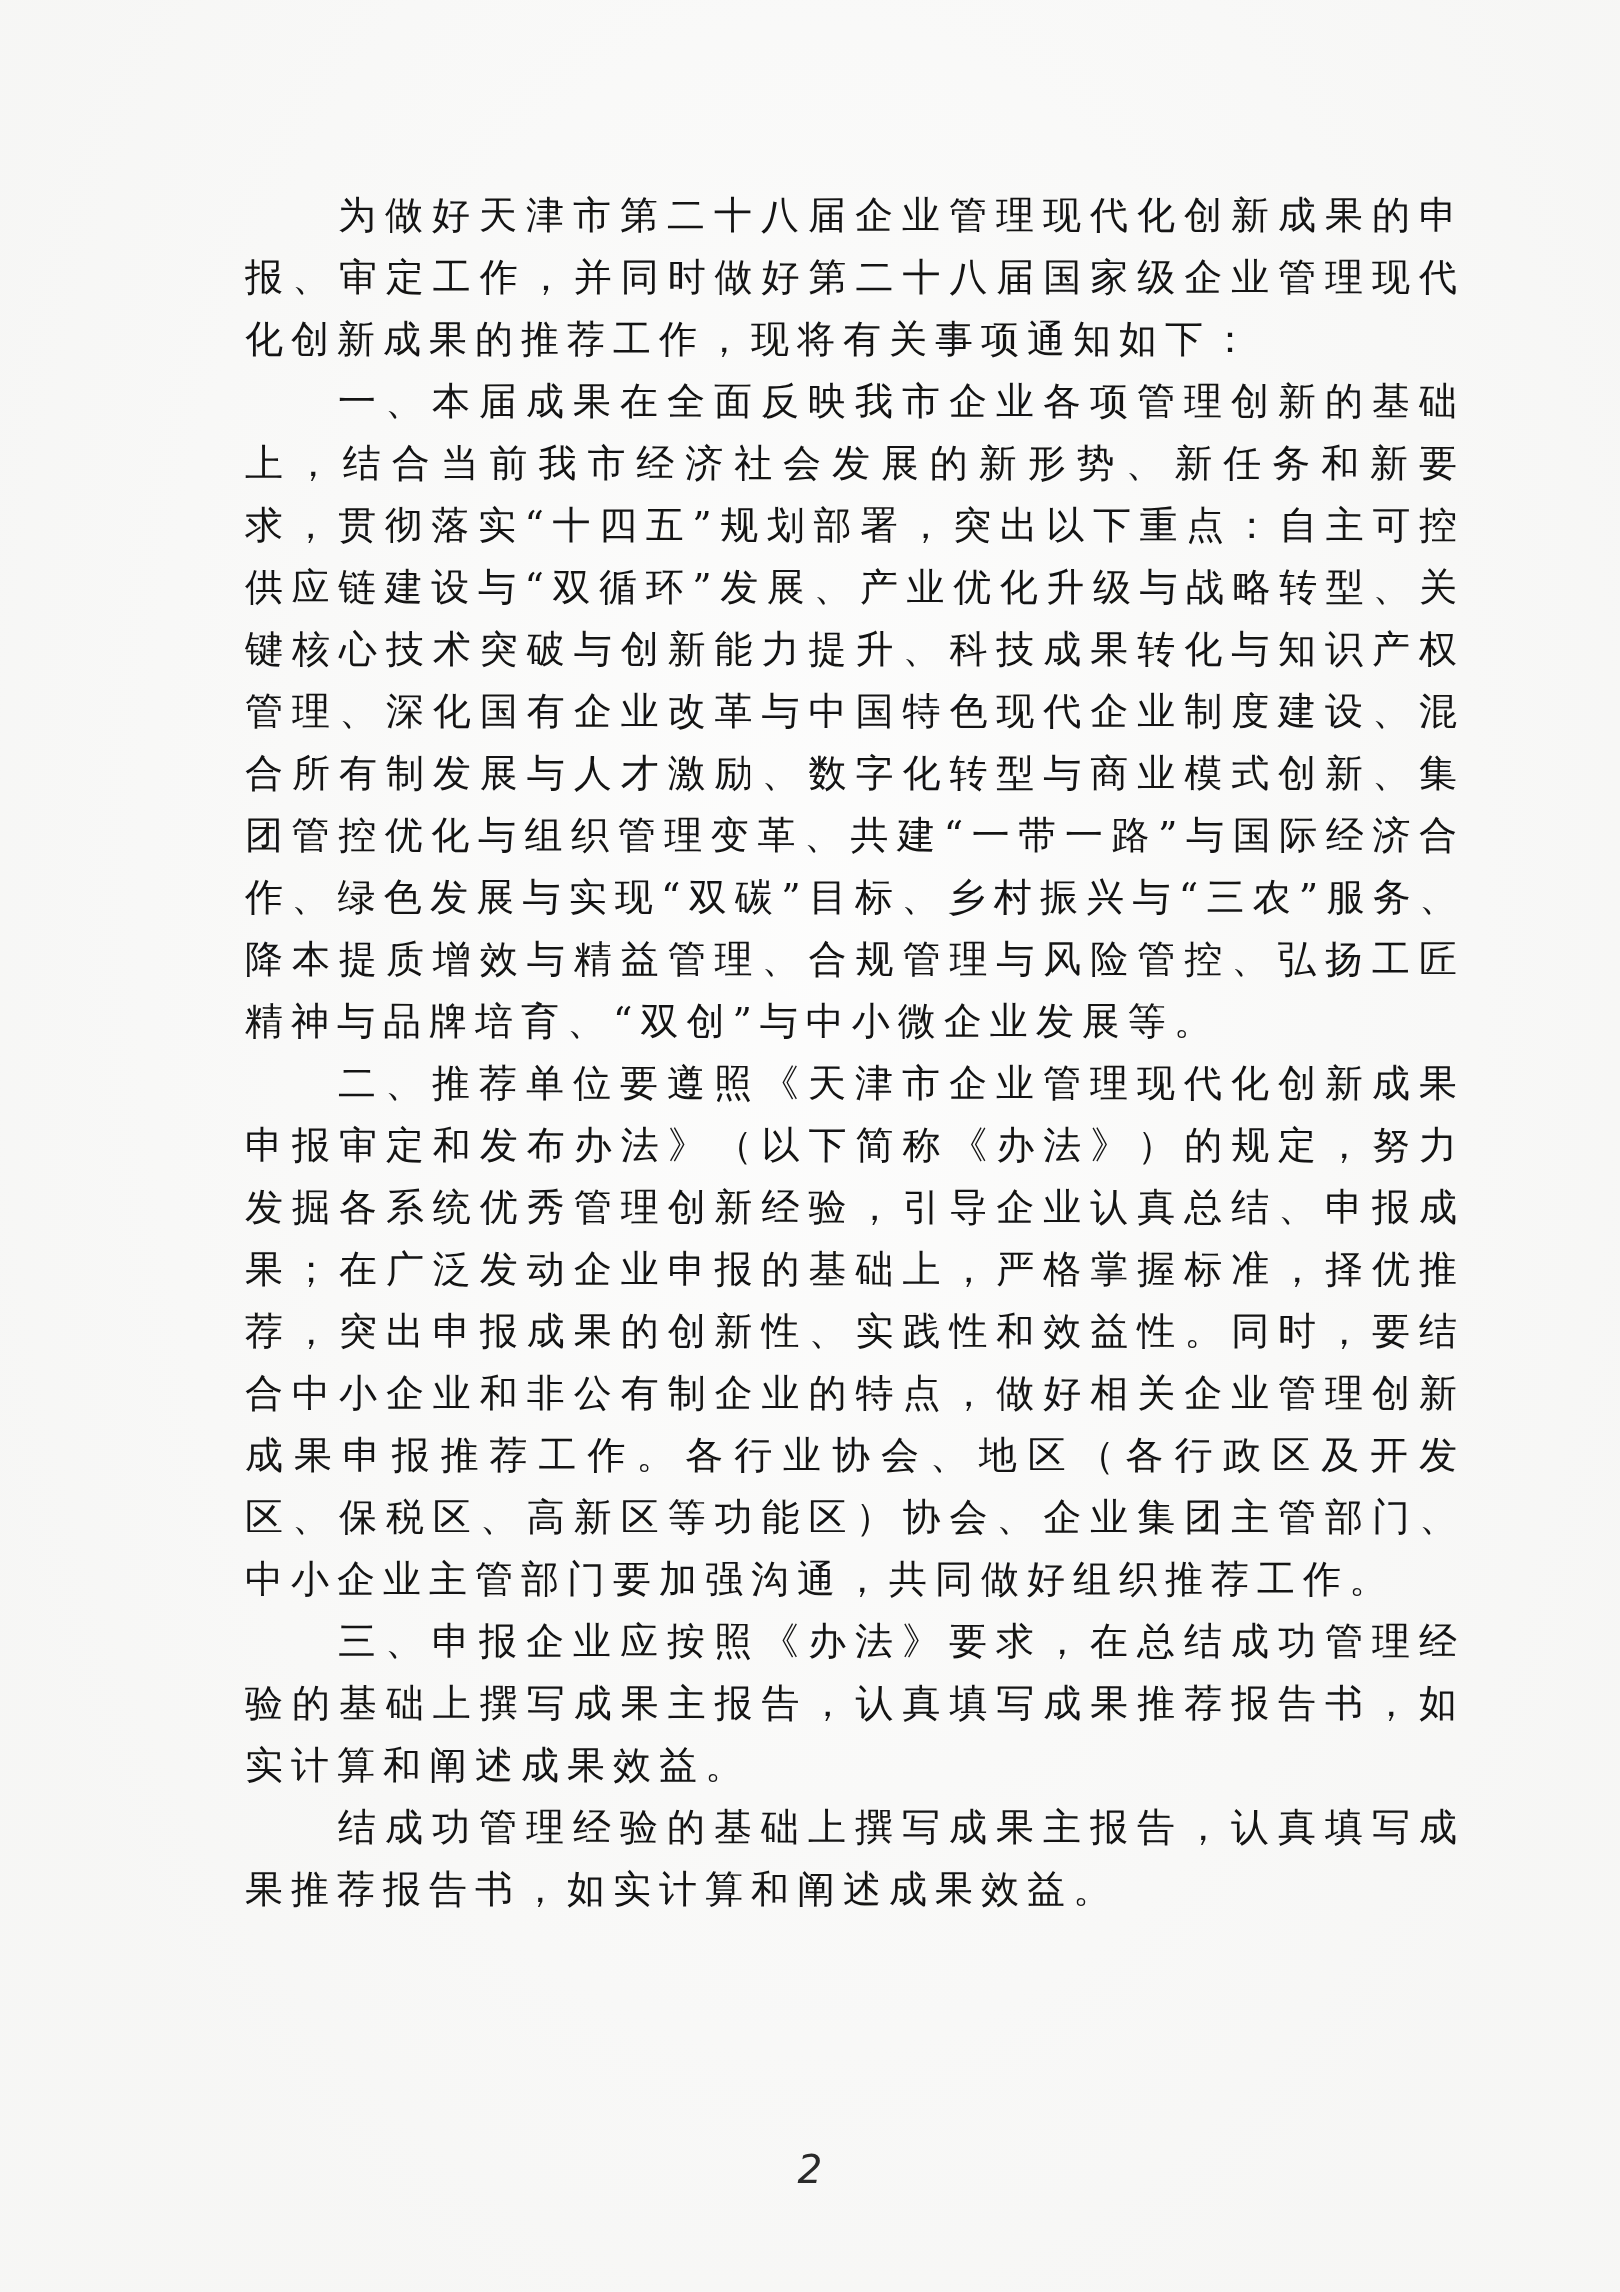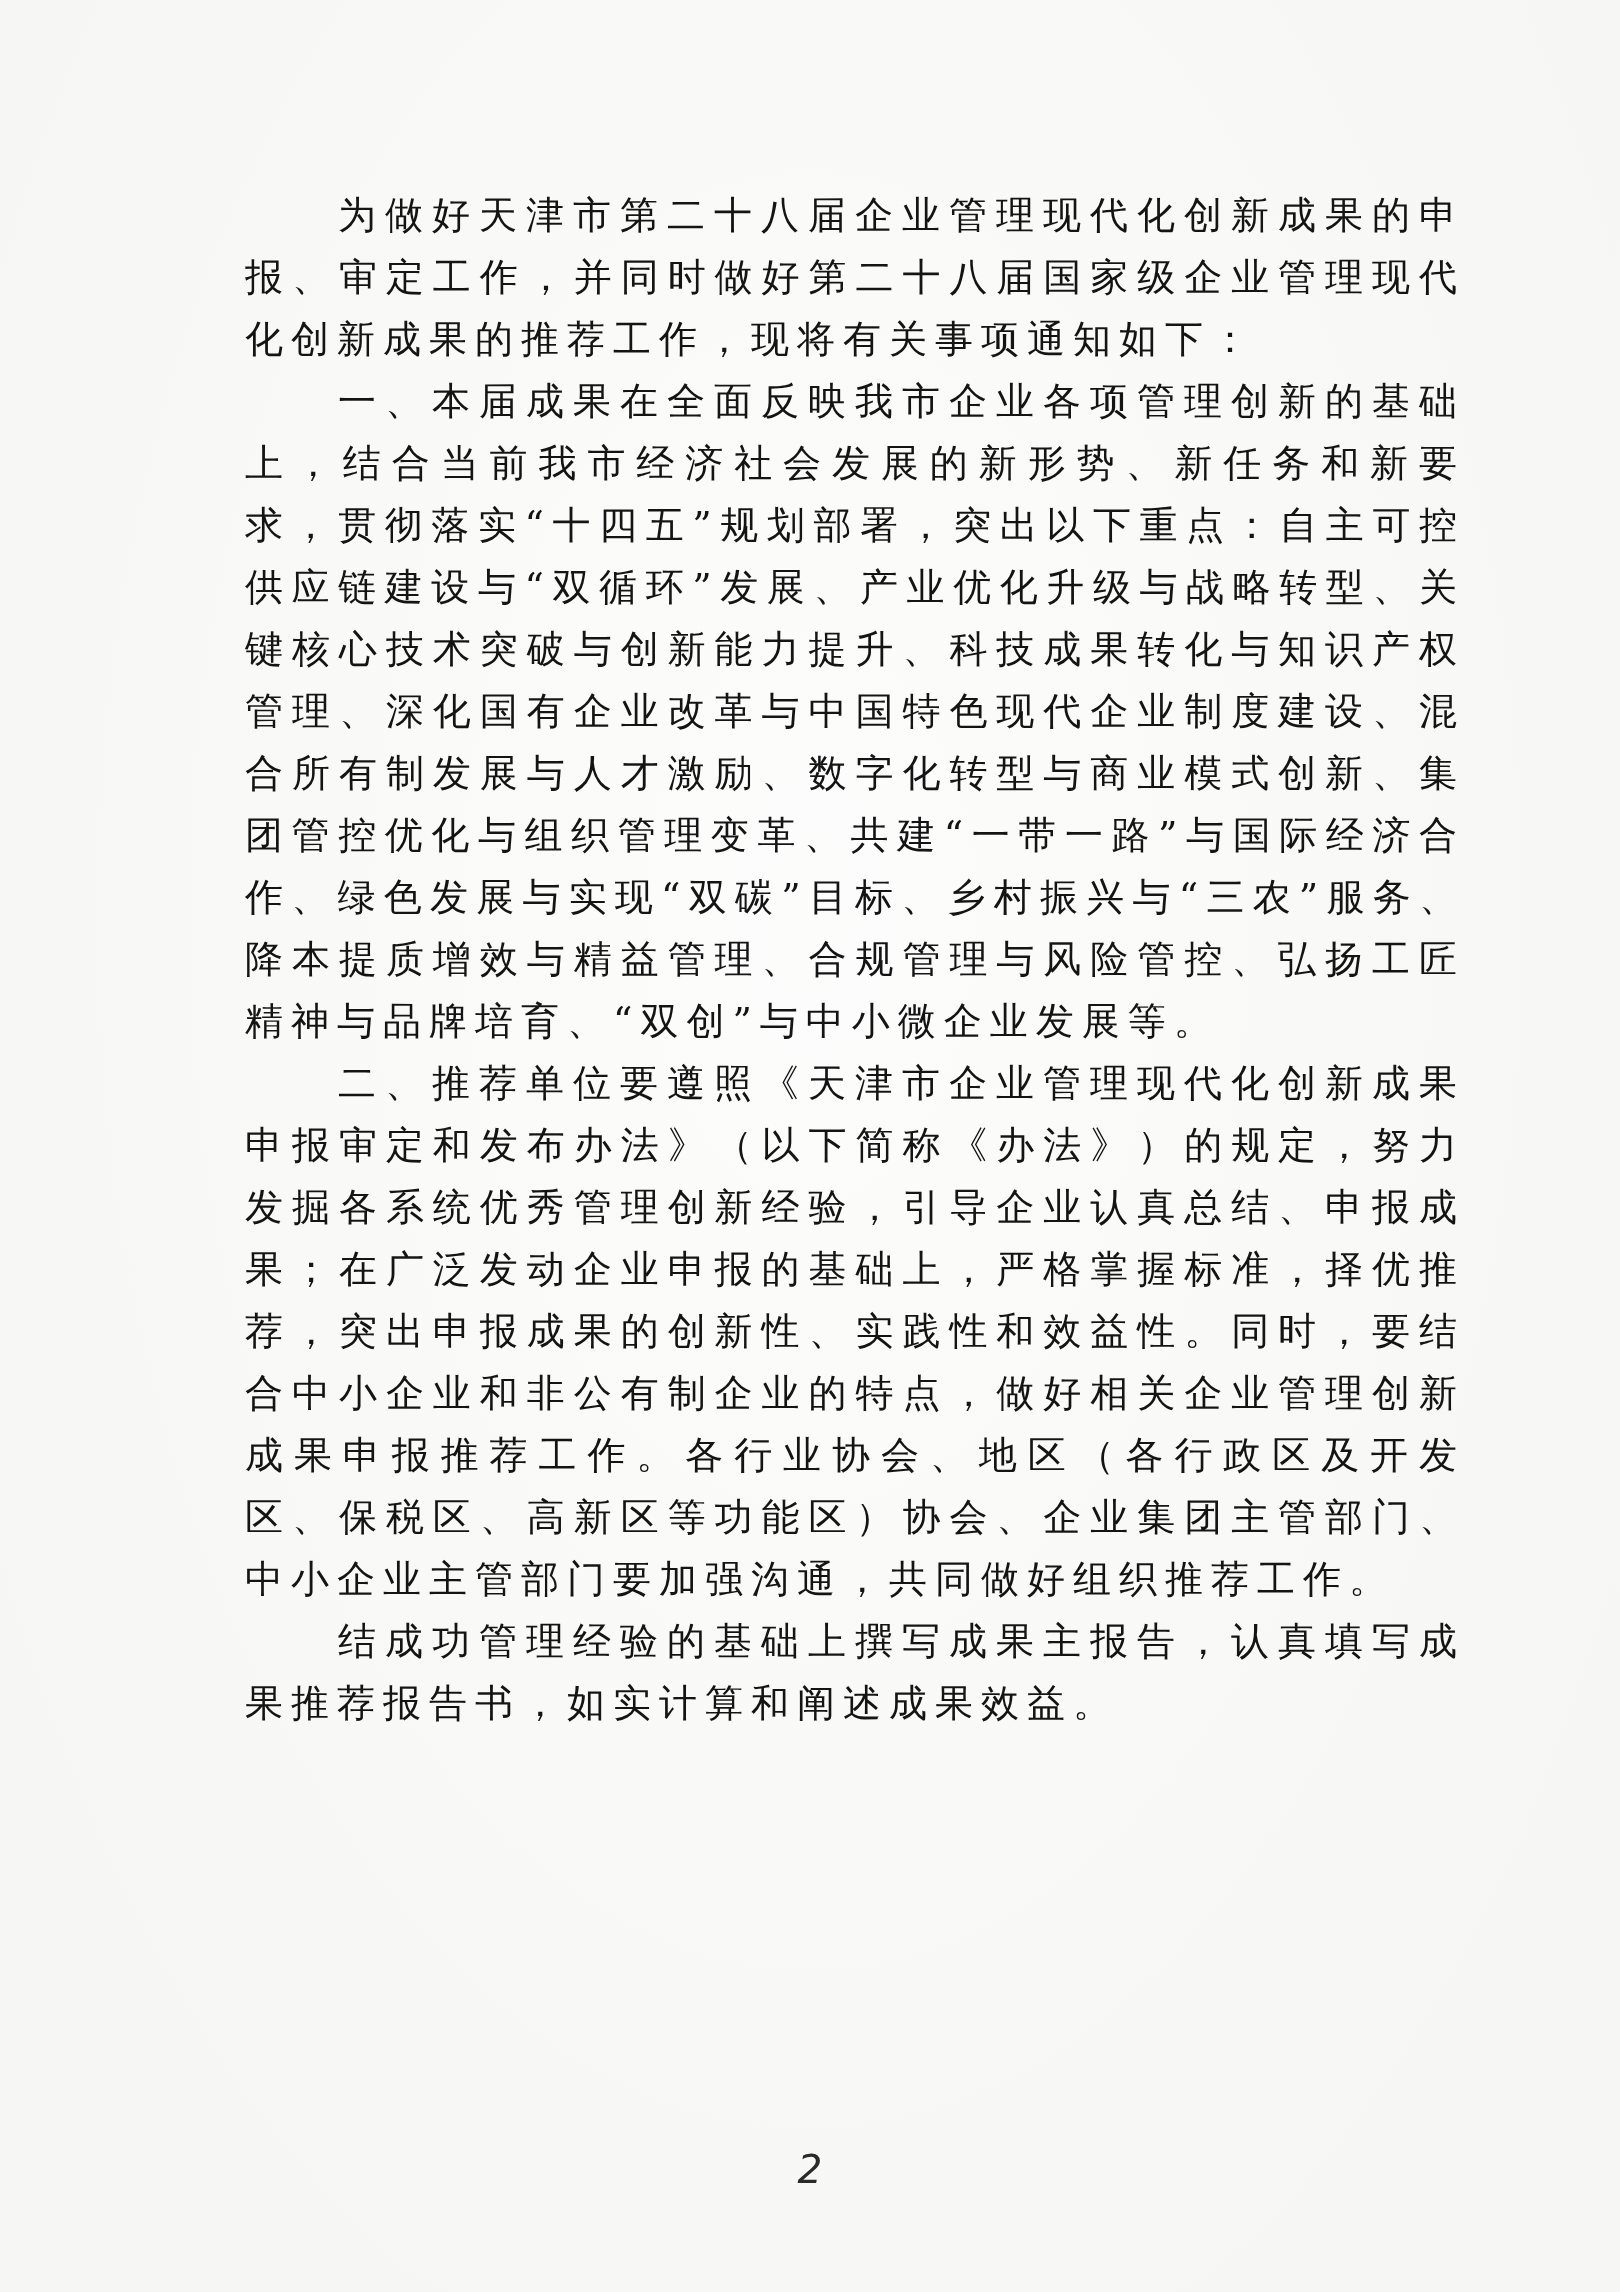--- a/index.html
+++ b/index.html
@@ -55,17 +55,18 @@
   }
 </style>
 </head>
 <body>
 
 <div class="page">
   <div class="body-text">
     <p class="para">为做好天津市第二十八届企业管理现代化创新成果的申报、审定工作，并同时做好第二十八届国家级企业管理现代化创新成果的推荐工作，现将有关事项通知如下：</p>
     <p class="para">一、本届成果在全面反映我市企业各项管理创新的基础上，结合当前我市经济社会发展的新形势、新任务和新要求，贯彻落实“十四五”规划部署，突出以下重点：自主可控供应链建设与“双循环”发展、产业优化升级与战略转型、关键核心技术突破与创新能力提升、科技成果转化与知识产权管理、深化国有企业改革与中国特色现代企业制度建设、混合所有制发展与人才激励、数字化转型与商业模式创新、集团管控优化与组织管理变革、共建“一带一路”与国际经济合作、绿色发展与实现“双碳”目标、乡村振兴与“三农”服务、降本提质增效与精益管理、合规管理与风险管控、弘扬工匠精神与品牌培育、“双创”与中小微企业发展等。</p>
     <p class="para">二、推荐单位要遵照《天津市企业管理现代化创新成果申报审定和发布办法》（以下简称《办法》）的规定，努力发掘各系统优秀管理创新经验，引导企业认真总结、申报成果；在广泛发动企业申报的基础上，严格掌握标准，择优推荐，突出申报成果的创新性、实践性和效益性。同时，要结合中小企业和非公有制企业的特点，做好相关企业管理创新成果申报推荐工作。各行业协会、地区（各行政区及开发区、保税区、高新区等功能区）协会、企业集团主管部门、中小企业主管部门要加强沟通，共同做好组织推荐工作。</p>
+    <p class="para">三、申报企业应按照《办法》要求，在总结成功管理经验的基础上撰写成果主报告，认真填写成果推荐报告书，如实计算和阐述成果效益。</p>
     <p class="para">结成功管理经验的基础上撰写成果主报告，认真填写成果推荐报告书，如实计算和阐述成果效益。</p>
   </div>
   <div class="page-number">2</div>
 </div>
 
 
 </body></html>

